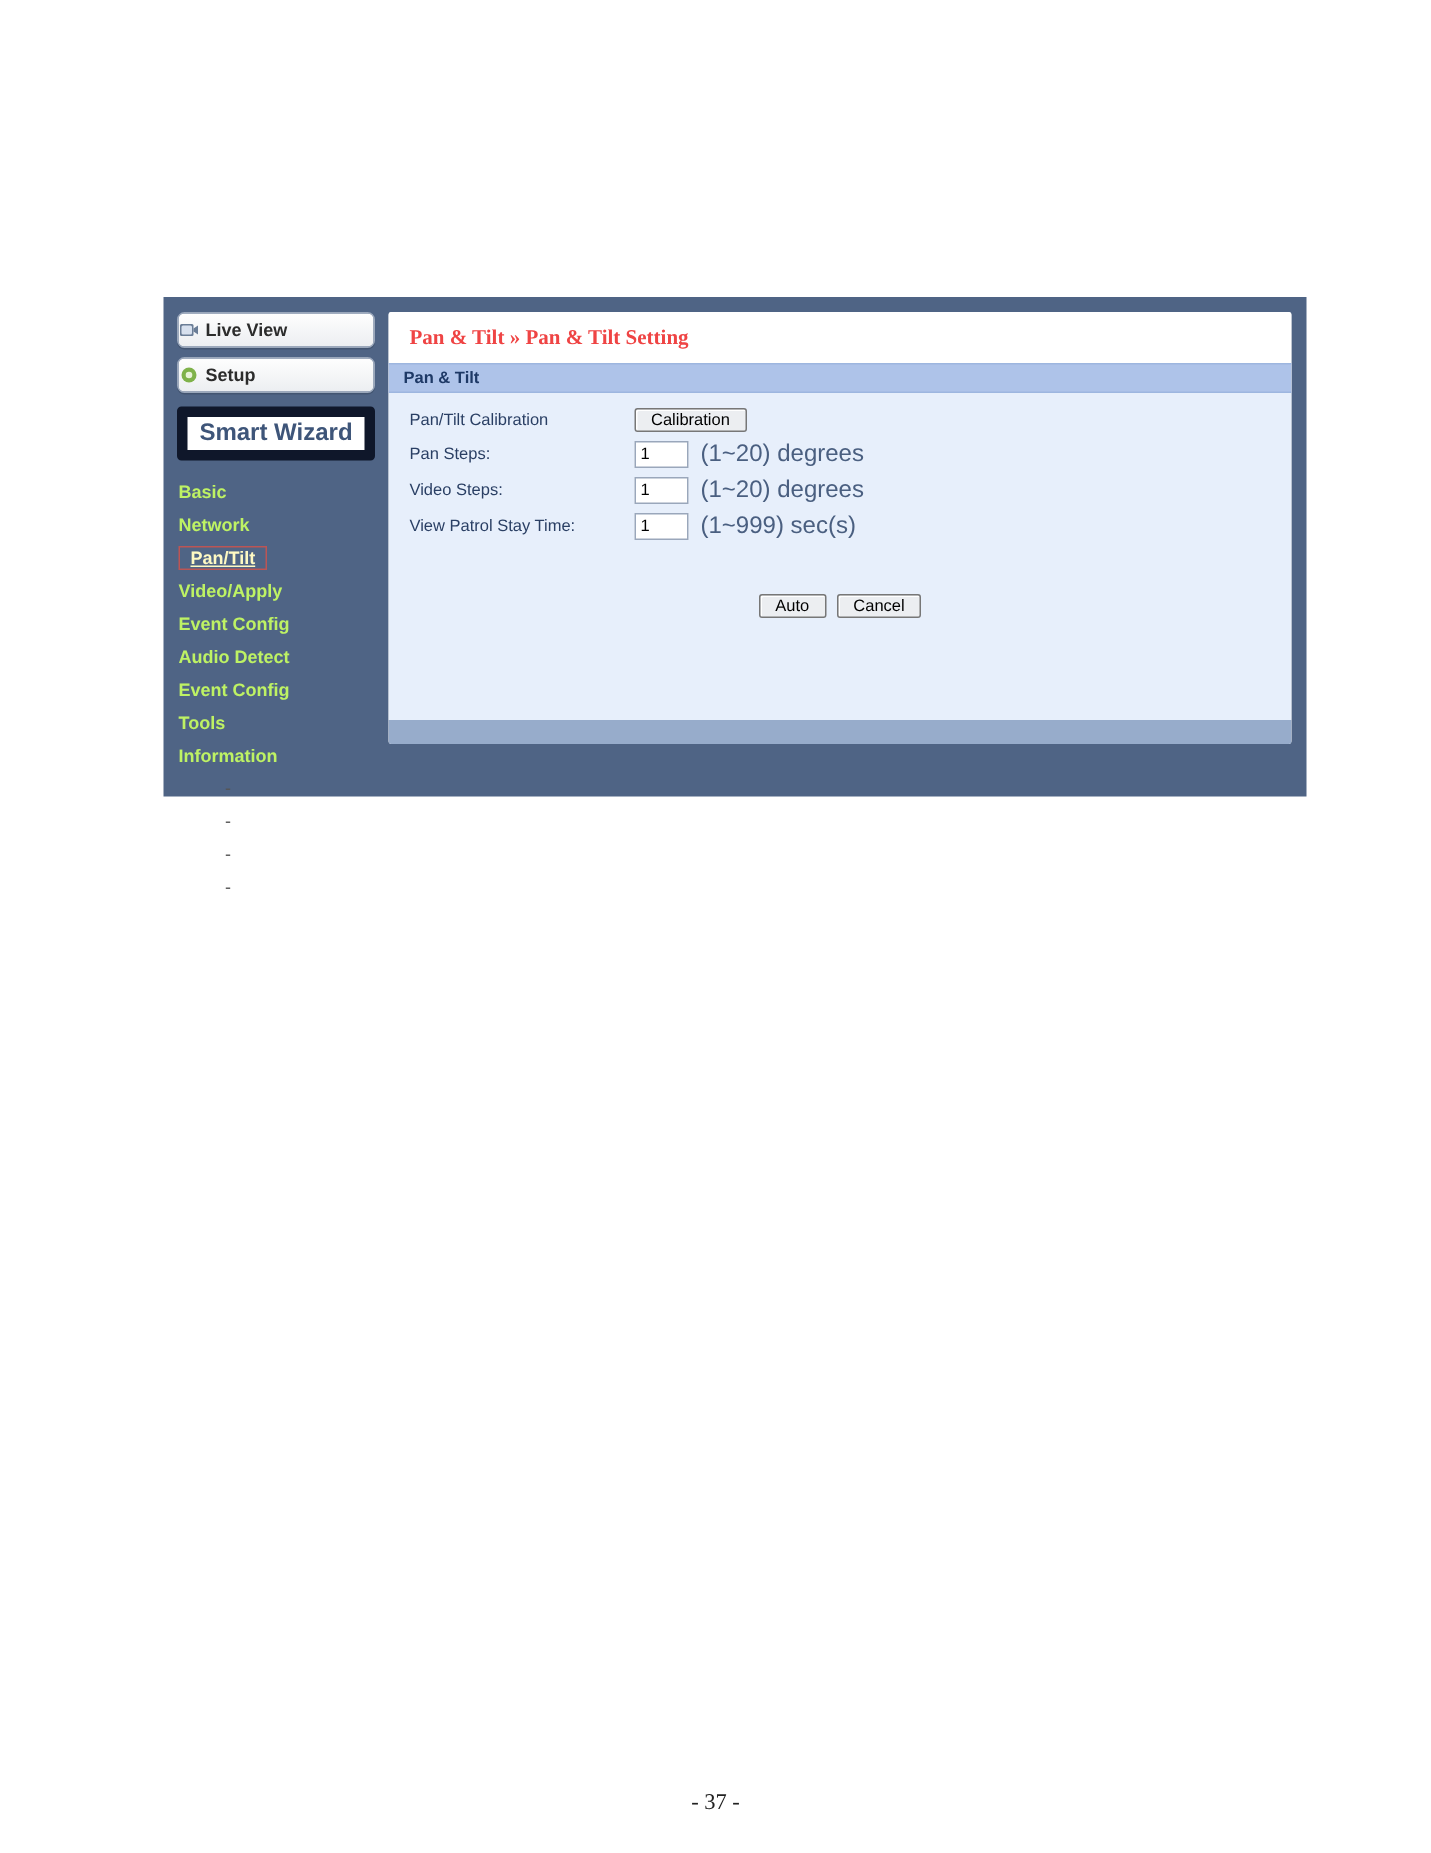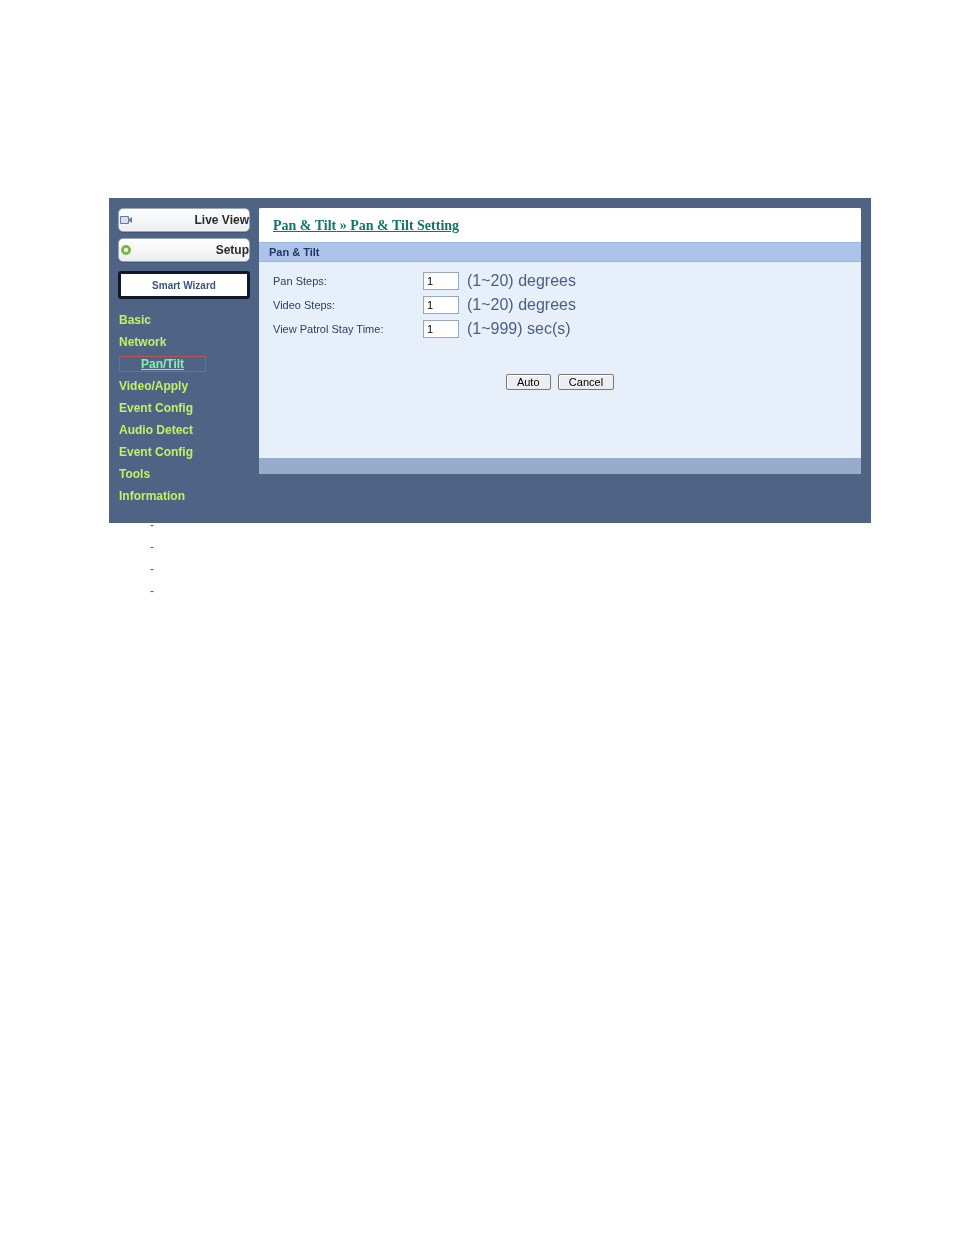--- a/index.html
+++ b/index.html
@@ -33,84 +33,83 @@
   }
   .side-btn {
     margin: 0 9px 6px 9px;
     height: 22px;
     background: linear-gradient(#fefefe, #eceef1);
     border: 1px solid #9aa7bb;
     border-radius: 5px;
     box-shadow: 0 1px 0 rgba(0,0,0,0.15);
     display: flex;
     align-items: center;
-    justify-content: space-between;
+    justify-content: flex-start;
     font-weight: bold;
     font-size: 12px;
     color: #2c2c2c;
     gap: 4px;
   }
   .side-btn .ico {
     display: inline-flex;
     align-items: center;
     justify-content: center;
     width: 14px; height: 14px;
   }
   .smart-btn {
     margin: 9px 9px 10px 9px;
     height: 22px;
     background: #ffffff;
-    border: 3px solid #0f172a;
+    border: 7px solid #0f172a;
     border-radius: 3px;
     display: flex;
     align-items: center;
     justify-content: center;
     color: #3e5579;
-    font-size: 10px;
+    font-size: 16px;
     font-weight: bold;
   }
   .nav {
     padding: 0 10px;
   }
   .nav-item {
     color: #bef264;
     font-weight: bold;
     font-size: 12px;
     padding: 4px 0;
     display: block;
   }
   .nav-item.selected {
     display: inline-block;
     text-decoration: underline;
     border: 1px solid #b55;
-    padding: 0 21px;
+    padding: 0 7px;
     margin: 3px 0;
-    color: #86efac;
+    color: #fef9c3;
   }
   .content {
     flex: 1 1 auto;
     background: #ffffff;
     margin: 10px 10px 10px 0;
     border-radius: 2px;
     overflow: hidden;
   }
   .content-inner {
     background: #e7effb;
     padding: 0 0 60px 0;
   }
   .title-row {
     background: #ffffff;
     padding: 10px 14px 8px 14px;
   }
   .title-row .bcrumb {
     font-family: Georgia, 'Times New Roman', serif;
     font-size: 14px;
-    color: #0f766e;
-    font-weight: bold;
-    text-decoration: underline;
+    color: #ef4444;
+    font-weight: bold;
   }
   .section-bar {
     background: #aec3e9;
     color: #1e3966;
     font-size: 11px;
     font-weight: bold;
     padding: 3px 10px;
     border-top: 1px solid #9db6df;
     border-bottom: 1px solid #9db6df;
     text-align: left;
@@ -226,20 +225,24 @@
       <div class="title-row">
         <span class="bcrumb">
           <span>Pan &amp; Tilt</span><span> » </span><span>Pan &amp; Tilt Setting</span>
         </span>
       </div>
       <div class="content-inner">
         <div class="section-bar">Pan &amp; Tilt</div>
 
         <div class="form">
 
+          <div class="form-row">
+            <span class="lbl">Pan/Tilt Calibration</span>
+            <button class="retro-btn">Calibration</button>
+          </div>
 
           <div class="form-row">
             <span class="lbl">Pan Steps:</span>
             <input type="text" value="1" style="">
             <span class="suffix">(1~20) degrees</span>
           </div>
 
           <div class="form-row">
             <span class="lbl">Video Steps:</span>
             <input type="text" value="1" style="">
@@ -264,13 +267,14 @@
 
   </div>
 
   <div class="dashes">
     <div>-</div>
     <div>-</div>
     <div>-</div>
     <div>-</div>
   </div>
 
+  <div class="page-num">- 37 -</div>
 </div>
 
 </body></html>

